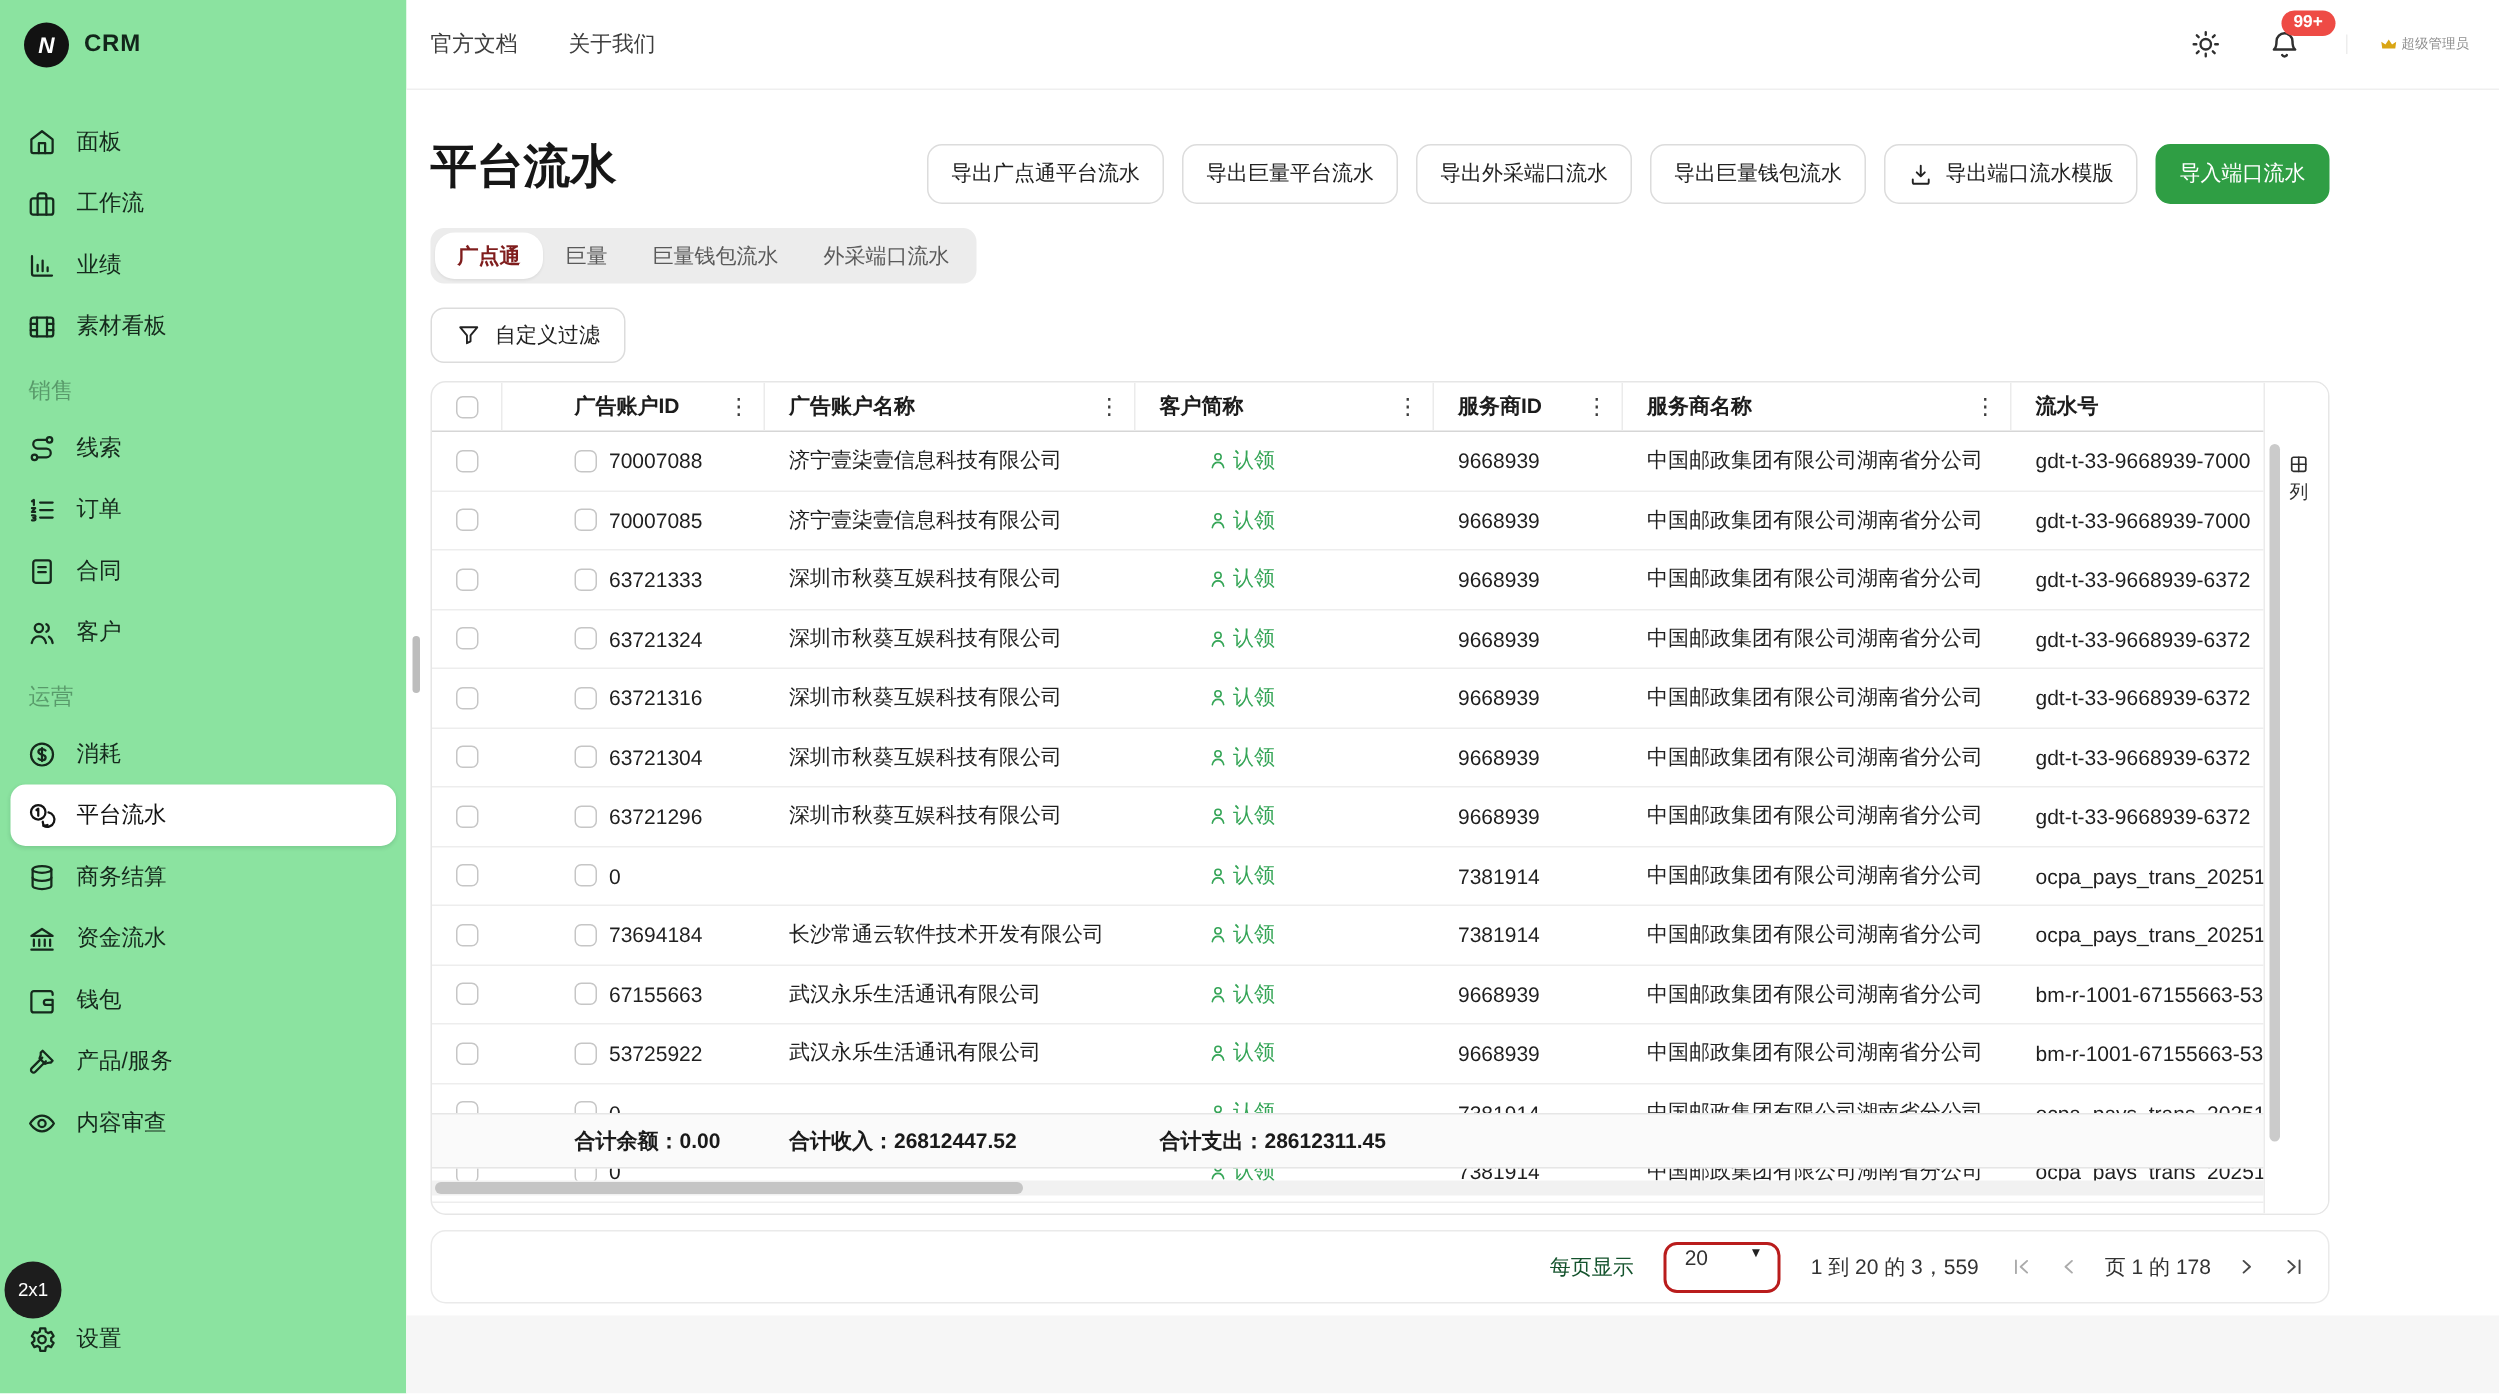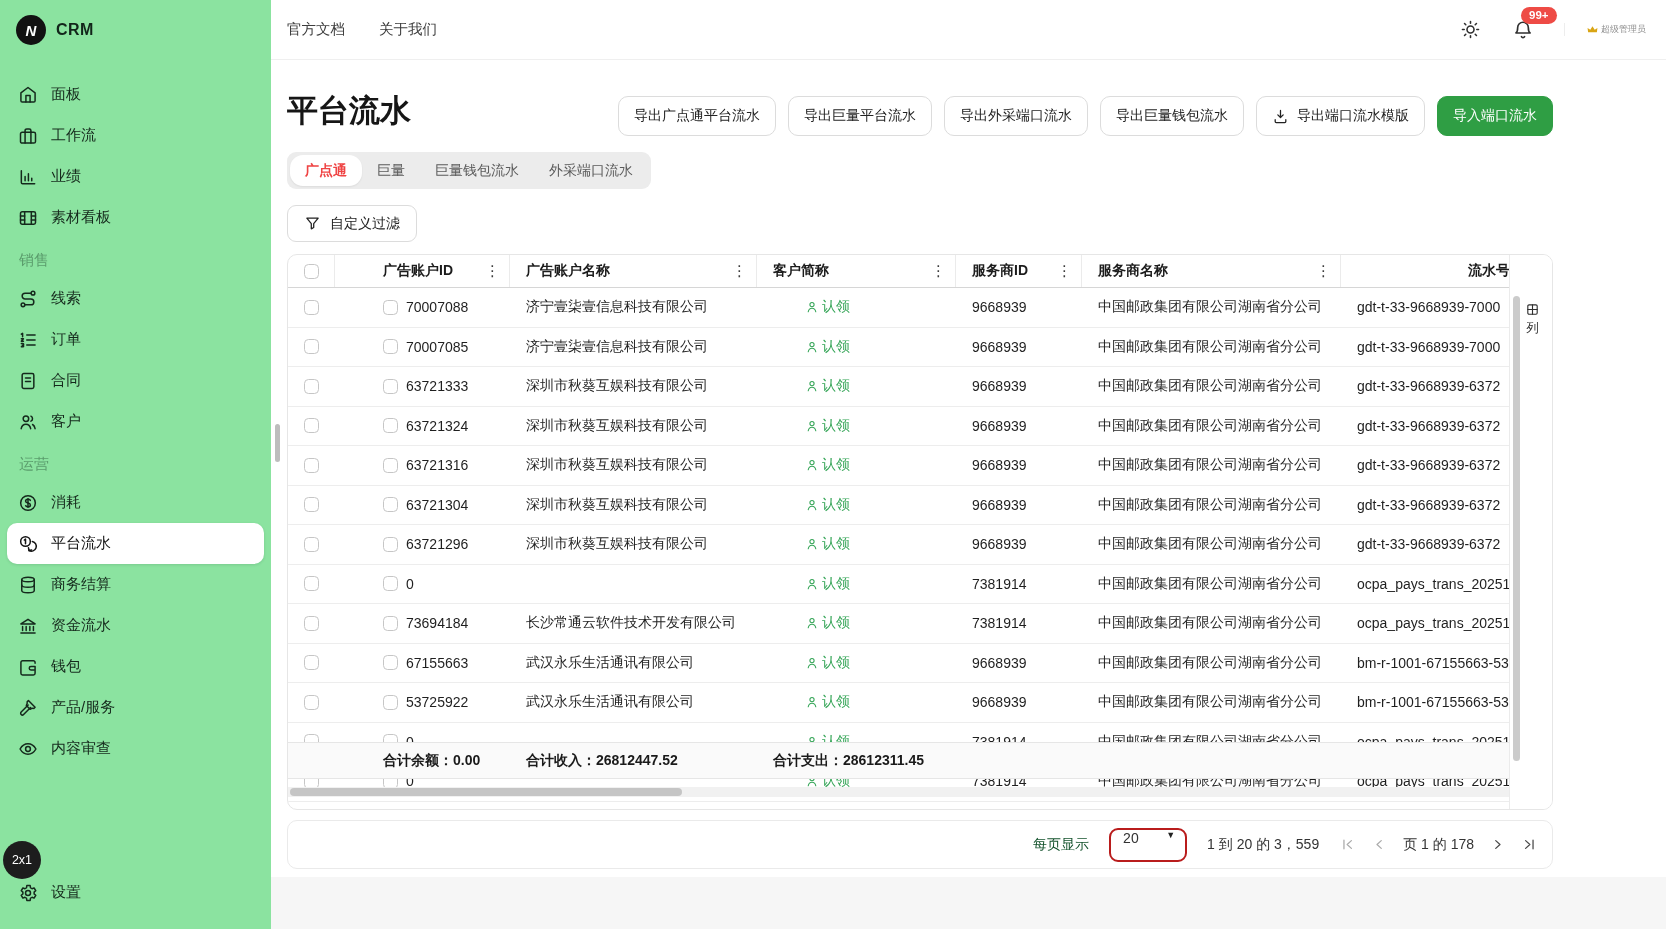--- a/index.html
+++ b/index.html
@@ -45,33 +45,33 @@
 .actions { position:absolute; top:36px; right:113px; display:flex; gap:12px; }
 .btn { height:40px; display:inline-flex; align-items:center; gap:8px; padding:0 15px;
   border:1px solid #dcdcdc; border-radius:10px; background:#fff; font-size:14px; color:#222;
   font-family:inherit; cursor:pointer; white-space:nowrap; }
 .btn.primary { background:#2F9E44; border-color:#2F9E44; color:#fff; }
 .bi { display:inline-flex; }
 .tabs { position:absolute; left:16px; top:92px; height:37px; background:#ECECEC; border-radius:9px;
   display:flex; align-items:center; padding:0 3px; }
 .tab { height:31px; display:flex; align-items:center; padding:0 15px; font-size:14px; color:#5a5a5a;
   border-radius:7px; cursor:pointer; }
-.tab.active { background:#fff; color:#ef4444; font-weight:700; box-shadow:0 1px 2px rgba(0,0,0,.07);border-radius:13px; }
+.tab.active { background:#fff; color:#7f1d1d; font-weight:700; box-shadow:0 1px 2px rgba(0,0,0,.07);border-radius:13px; }
 .filter-btn { position:absolute; left:16px; top:145px; height:37px; display:inline-flex; align-items:center;
   gap:9px; padding:0 16px; border:1px solid #dcdcdc; border-radius:9px; background:#fff; font-size:14px;
   color:#222; font-family:inherit; cursor:pointer; }
 
 
 .table-card { position:absolute; left:16px; top:194px; width:1266px; height:556px; background:#fff;
   border:1px solid #e6e6e6; border-radius:10px; overflow:hidden; }
 .table-inner { position:absolute; left:0; top:0; width:1223px; height:100%; overflow:hidden; }
 .thead { display:flex; height:33px; border-bottom:1px solid #d6d6d6; align-items:stretch; }
 .th { display:flex; align-items:center; border-right:1px solid #ebebeb; font-size:14px; font-weight:700;
   color:#1c1c1c; white-space:nowrap; overflow:hidden; }
-.th:last-child { border-right:none;justify-content:flex-end; }
+.th:last-child { border-right:none; }
 .dots { margin-left:auto; padding-right:9px; color:#3c3c3c; font-size:15px; font-weight:400; cursor:pointer; }
 .trow { display:flex; align-items:center; height:39.5px; border-bottom:1px solid #ededed; font-size:14px; }
 .cell { display:flex; align-items:center; gap:8px; overflow:hidden; white-space:nowrap; height:100%; }
 .cb { width:15px; height:15px; border:1.5px solid #c6c6c6; border-radius:4.5px; background:#fff;
   flex:none; cursor:pointer; }
 .claim { display:inline-flex; align-items:center; gap:3px; color:#35A557; font-weight:500; cursor:pointer; }
 .summary { position:absolute; left:0; top:487px; width:1223px; height:37px; background:#FAFAFA;
   border-top:1px solid #e6e6e6; border-bottom:1px solid #e6e6e6; z-index:3; font-size:14px;
   font-weight:700; color:#1a1a1a; }
 .summary .sum { position:absolute; top:0; line-height:35px; white-space:nowrap; }

